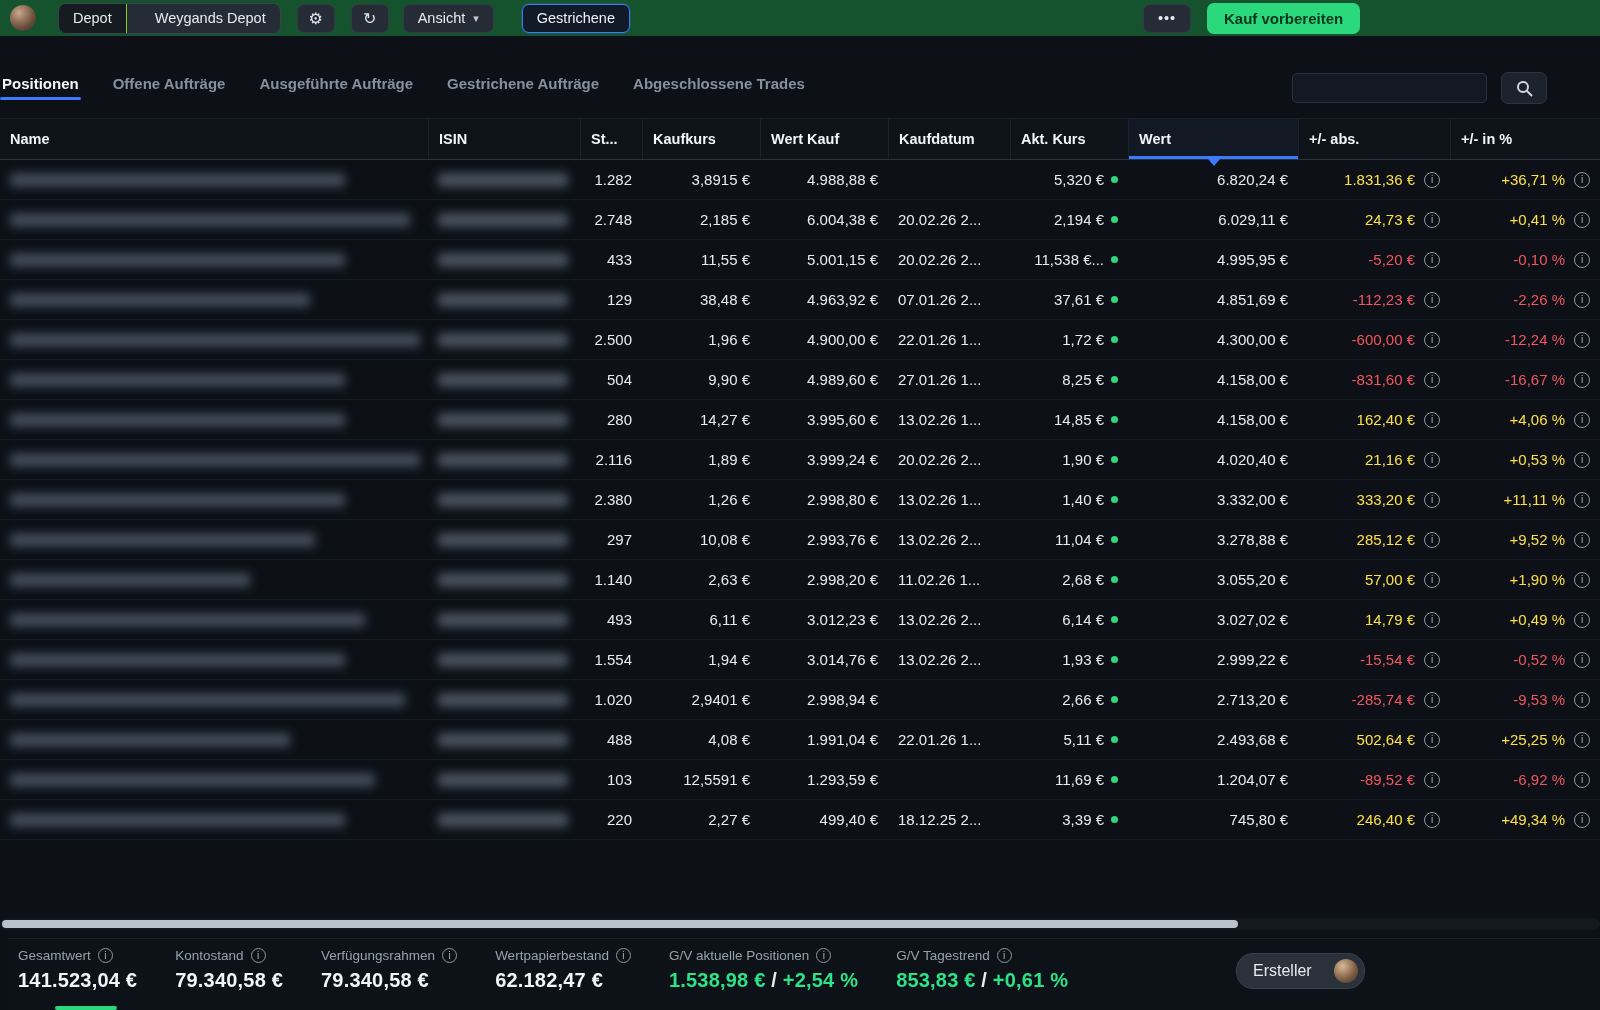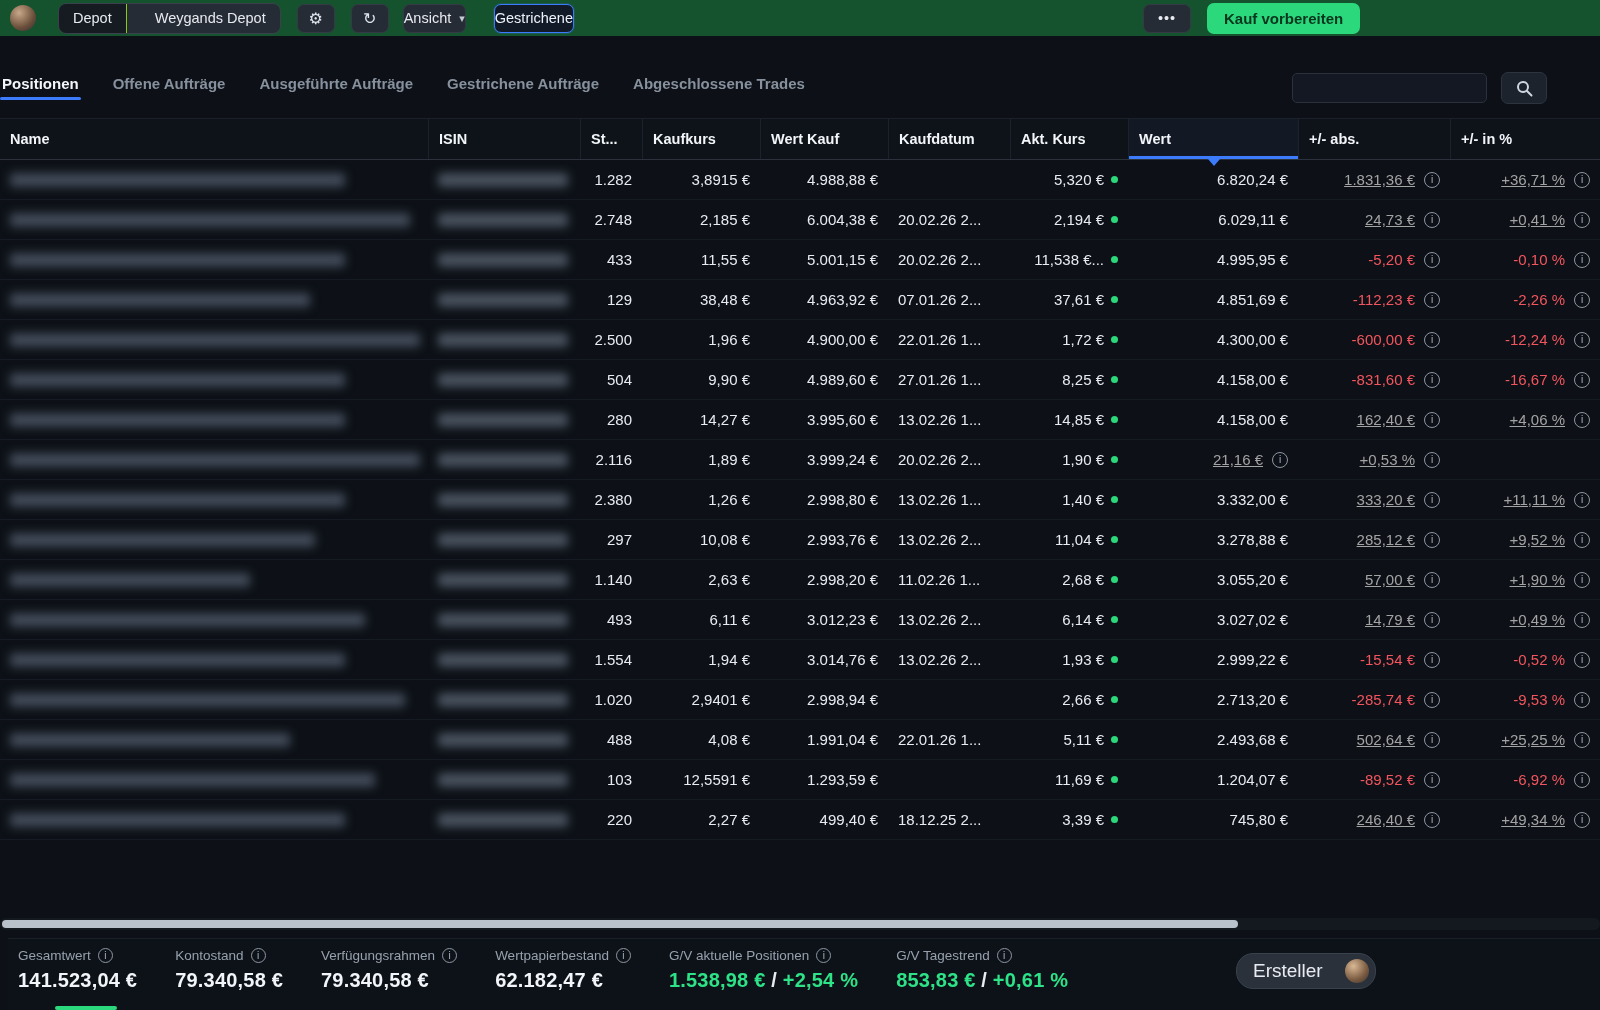--- a/index.html
+++ b/index.html
@@ -30,21 +30,21 @@
     background:#161b22; cursor:pointer; height:29px;
   }
   .seg-b { background:#262c36; border-left:1px solid #84cc16;padding-left:28px; }
   .icon-btn {
     width:38px; height:29px; margin-left:16px;
     background:#262c36; border:1px solid #343b46; border-radius:7px;
     color:#dfe5ec; display:flex; align-items:center; justify-content:center;
     font-size:16px; cursor:pointer;
   }
   .btn {
-    height:29px; margin-left:14px; padding:0 0;
+    height:29px; margin-left:14px; padding:0 14px;
     background:#262c36; border:1px solid #343b46; border-radius:7px;
     color:#e7ebf0; font-size:14.5px; display:flex; align-items:center; gap:8px;
     cursor:pointer;
   }
   .chev { font-size:11px; color:#c3cad3; }
   .tradetracker {
     margin-left:28px; background:#121a28;
     border:1.5px solid #3d7bfd; color:#eef3fa;
     box-shadow:0 0 0 1px rgba(61,123,253,.18);
   }
@@ -100,21 +100,21 @@
     width:0; height:0;
     border-left:6px solid transparent; border-right:6px solid transparent;
     border-top:7px solid #3d7bfd;
   }
   .tr { height:40px; border-bottom:1px solid #151b23; font-size:15px; color:#e8ecf2; cursor:default; }
   .td { display:flex; align-items:center; padding:0 10px; height:100%; overflow:hidden; }
   .num { justify-content:flex-end; text-align:right; }
   .blur { height:14px; border-radius:3px; background:#414a58; filter:blur(5px); flex:none; }
   .isin .blur { background:#49525f; }
   .dot { width:7px; height:7px; border-radius:50%; background:#2bd97c; margin-left:7px; flex:none; }
-  .pos { color:#a3a3a3;text-decoration:underline; }
+  .pos { color:#fde047; }
   .neg { color:#f2555d; }
   .pl { gap:9px; }
   .info {
     width:16px; height:16px; flex:none;
     border:1.3px solid #8d97a3; border-radius:50%;
     display:inline-flex; align-items:center; justify-content:center;
     font-size:10px; color:#aab4bf; line-height:1; font-style:normal; cursor:pointer;
   }
 
   
@@ -135,21 +135,21 @@
   .status-items { display:flex; gap:38px; }
   .slabel { display:flex; align-items:center; gap:7px; color:#97a1ad; font-size:13.5px; white-space:nowrap; }
   .slabel .info { width:15px; height:15px; }
   .svalue { margin-top:6px; font-size:20px; font-weight:700; color:#f2f5f9; letter-spacing:.2px; white-space:nowrap; }
   .svalue.green .amt, .svalue.green .pct { color:#2de287; }
   .slash { color:#e8ecf2; }
   .ersteller {
     position:absolute; left:1228px; top:14px;
     display:flex; align-items:center; gap:22px;
     background:#2a313b; border:1px solid #39414d; border-radius:17px;
-    padding:5px 6px 5px 16px; color:#e8ecf2; font-size:19px; cursor:pointer;
+    padding:5px 6px 5px 16px; color:#e8ecf2; font-size:16px; cursor:pointer;
   }
   .mini-avatar {
     width:24px; height:24px; border-radius:50%;
     background:radial-gradient(circle at 35% 30%, #d8b894, #7a5a40 60%, #333);
   }
   .green-sliver {
     position:absolute; left:55px; bottom:0; width:62px; height:4px;
     background:#2bd97c; border-radius:2px;
   }
 </style>
@@ -418,20 +418,21 @@
             <span class="blur" style="width: 130px;"></span>
           </div>
           <div class="td num">2.116</div>
           <div class="td num">1,89 €</div>
           <div class="td num">3.999,24 €</div>
           <div class="td date">20.02.26 2...</div>
           <div class="td num">
             <span>1,90 €</span>
             <span class="dot"></span>
           </div>
+          <div class="td num">4.020,40 €</div>
           <div class="td num pl">
             <span class="pos">21,16 €</span>
             <span class="info">i</span>
           </div>
           <div class="td num pl">
             <span class="pos">+0,53 %</span>
             <span class="info">i</span>
           </div>
         </div>
         <div class="tr">

